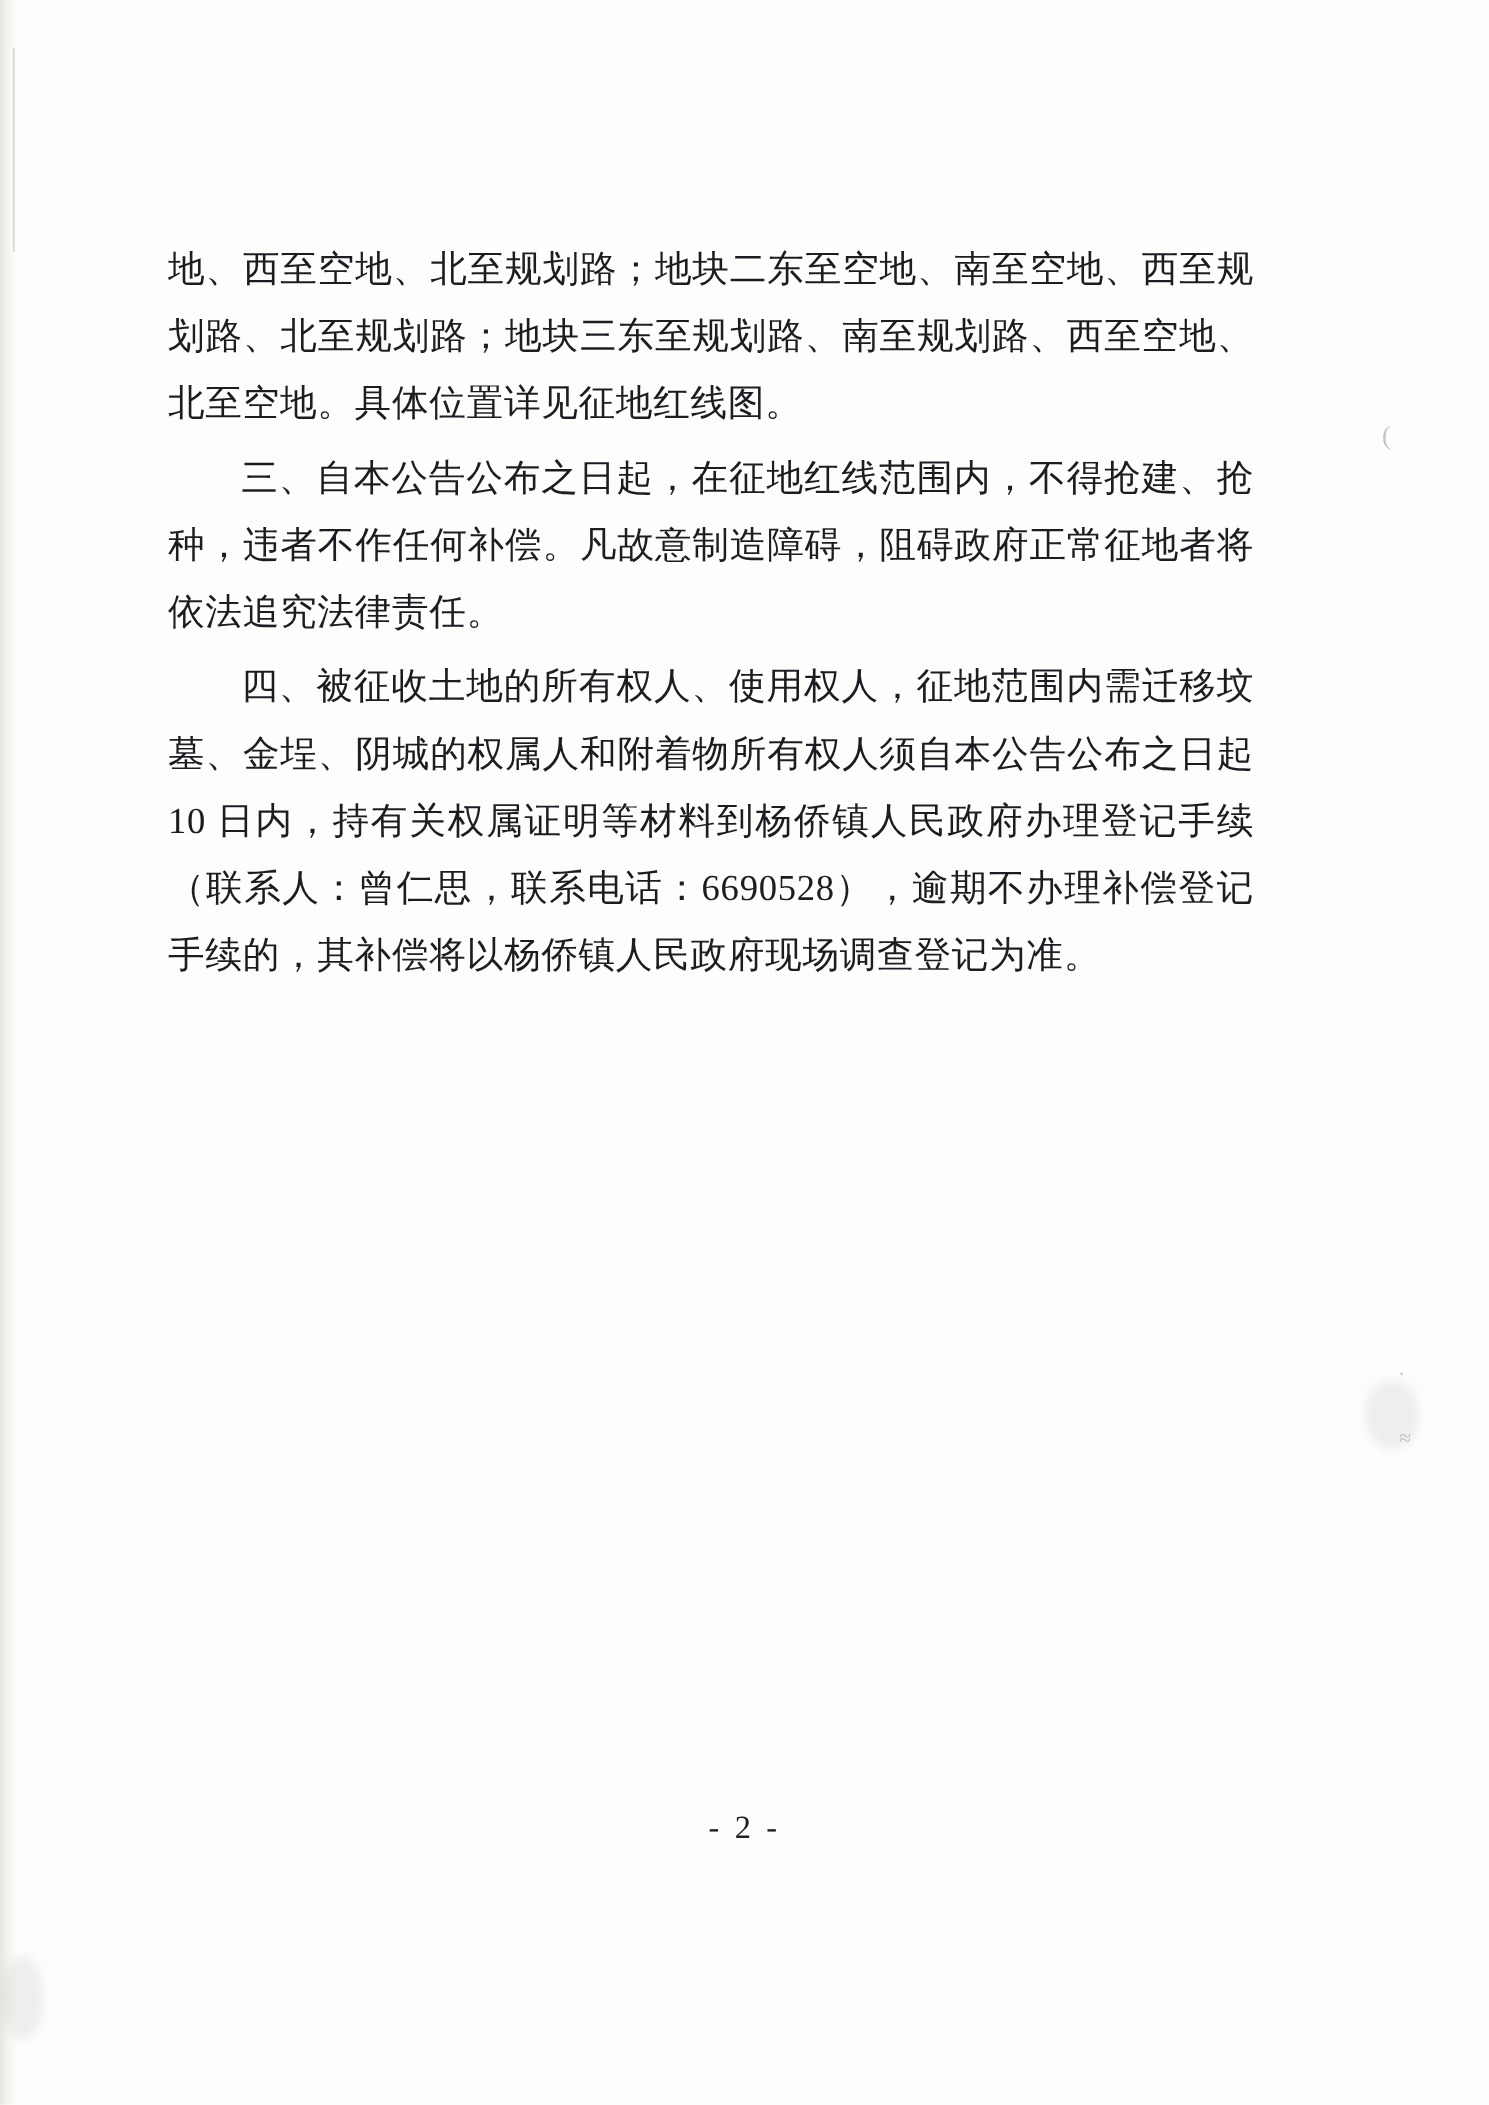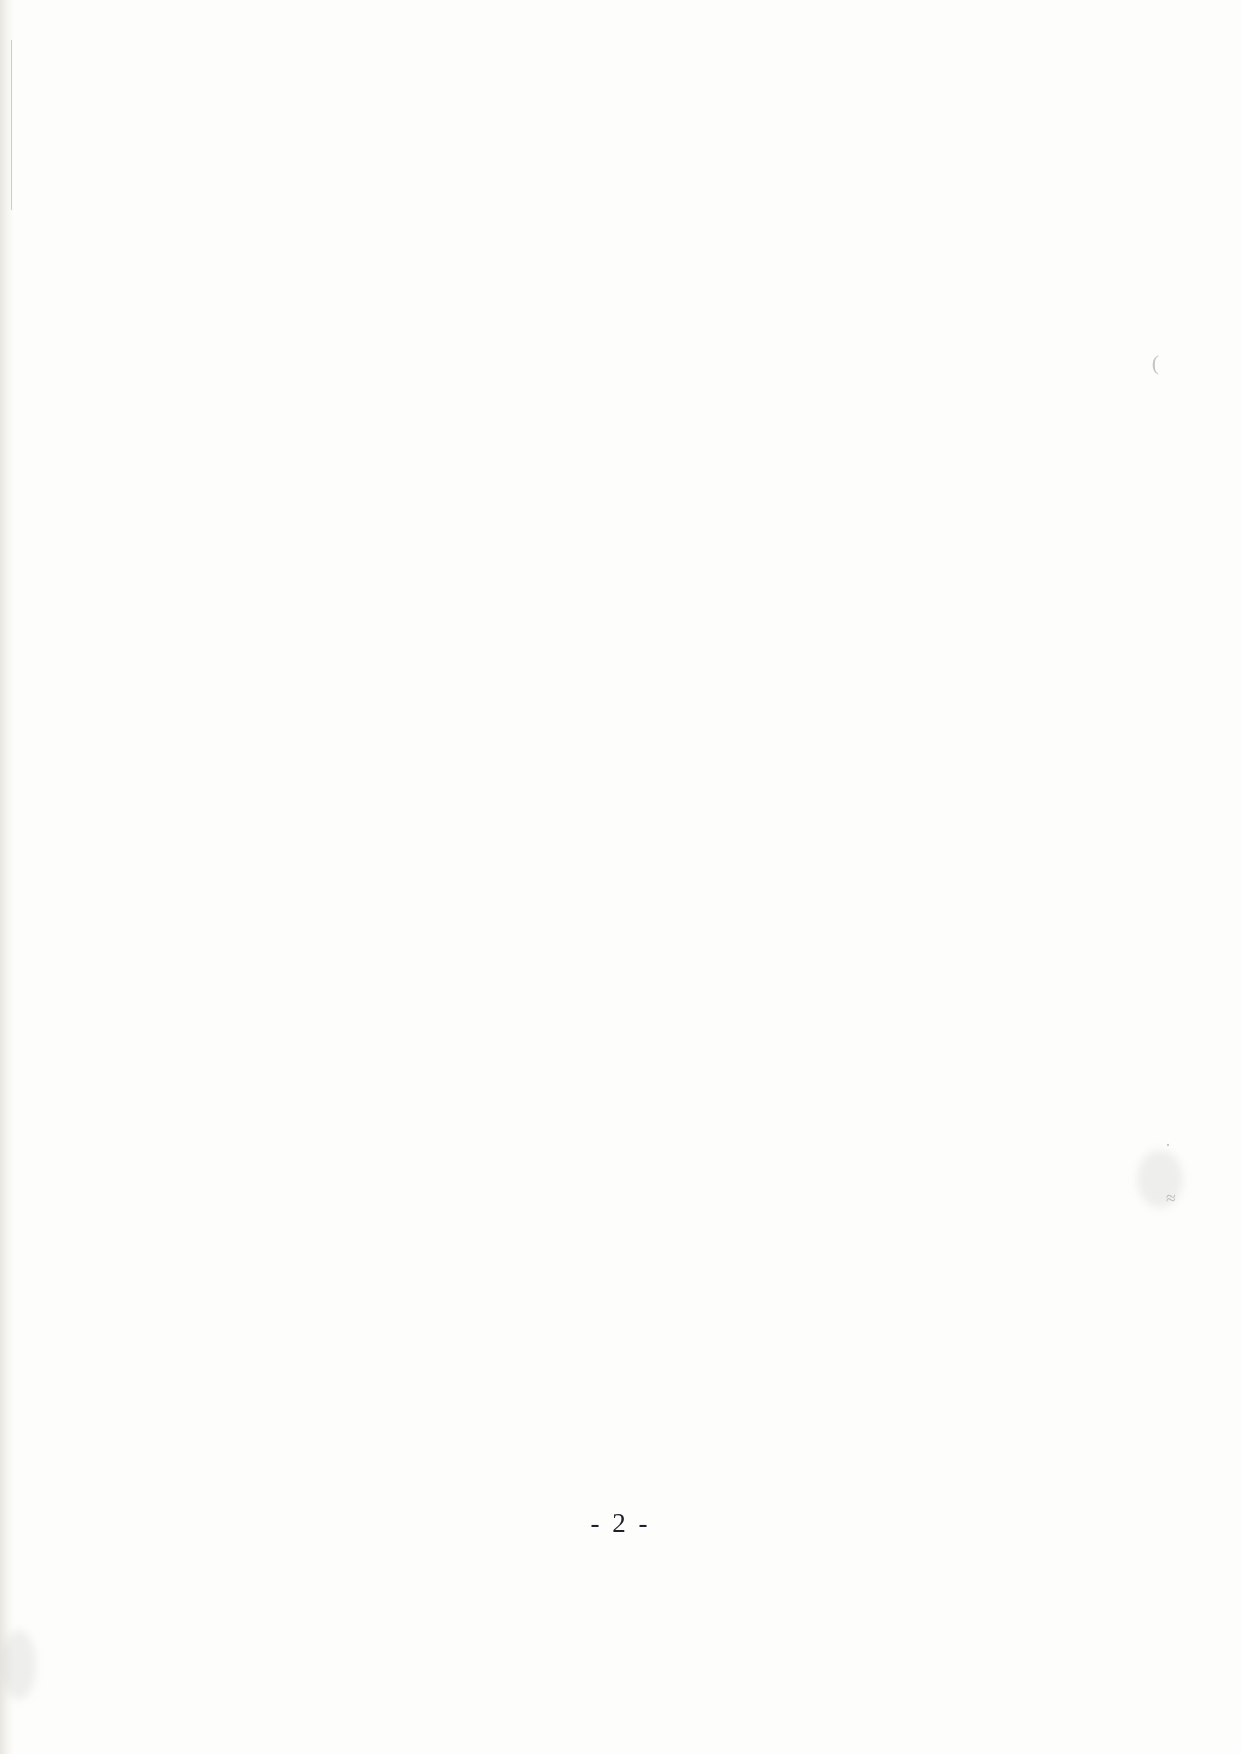--- a/index.html
+++ b/index.html
@@ -93,16 +93,19 @@
   <div class="paper-edge-left"></div>
 
   <div class="smudge smudge-a"></div>
   <div class="smudge smudge-b"></div>
 
   <div class="mark mark-1">(</div>
   <div class="mark mark-2">·</div>
   <div class="mark mark-3">≈</div>
 
   <div class="content">
+    <p class="para">地、西至空地、北至规划路；地块二东至空地、南至空地、西至规划路、北至规划路；地块三东至规划路、南至规划路、西至空地、北至空地。具体位置详见征地红线图。</p>
+    <p class="para indent">三、自本公告公布之日起，在征地红线范围内，不得抢建、抢种，违者不作任何补偿。凡故意制造障碍，阻碍政府正常征地者将依法追究法律责任。</p>
+    <p class="para indent">四、被征收土地的所有权人、使用权人，征地范围内需迁移坟墓、金埕、阴城的权属人和附着物所有权人须自本公告公布之日起 10 日内，持有关权属证明等材料到杨侨镇人民政府办理登记手续（联系人：曾仁思，联系电话：6690528），逾期不办理补偿登记手续的，其补偿将以杨侨镇人民政府现场调查登记为准。</p>
   </div>
 
   <div class="page-number">- 2 -</div>
 </div>
 
 </body></html>

